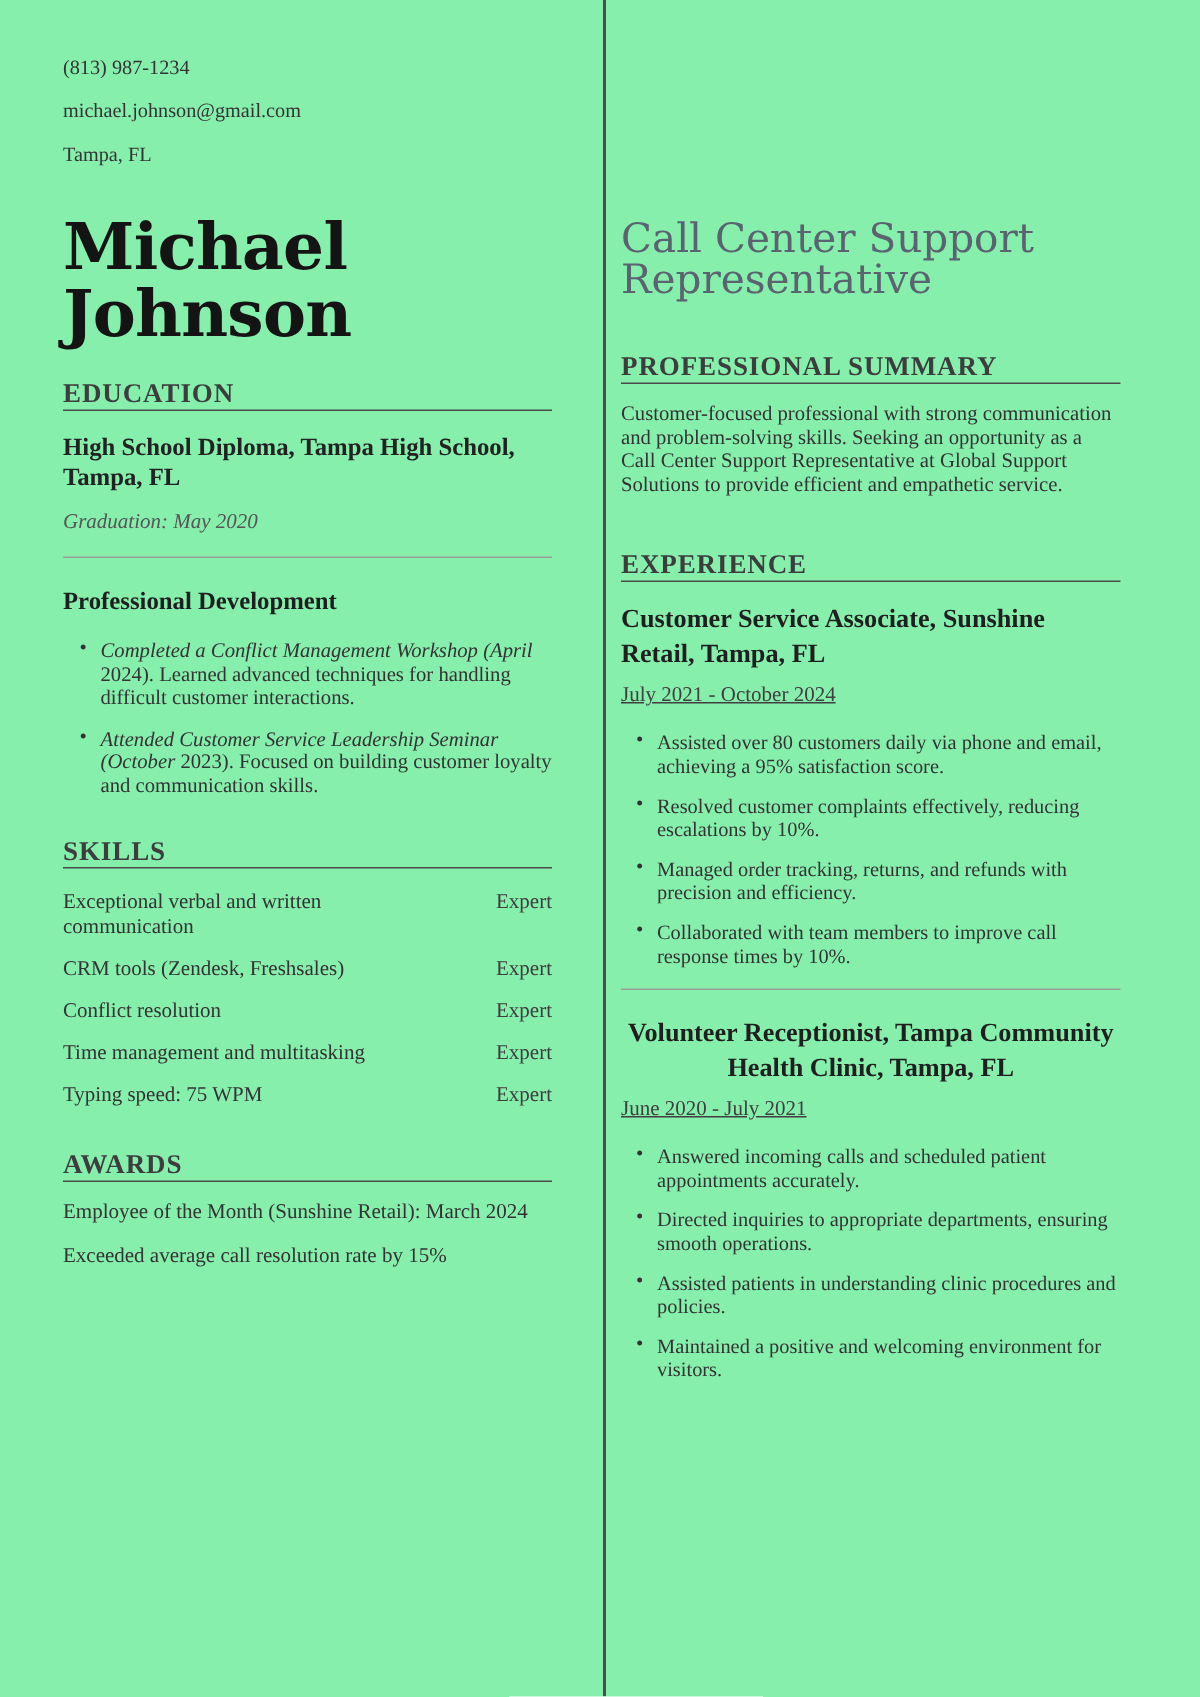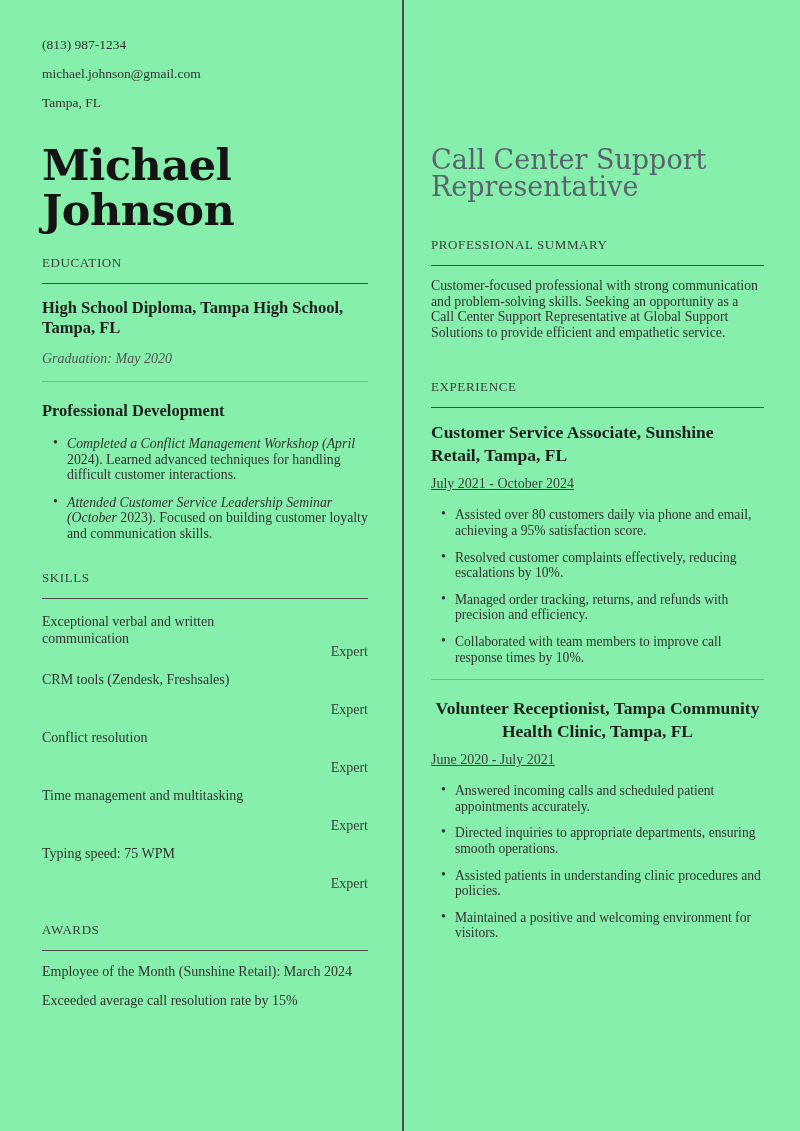--- a/index.html
+++ b/index.html
@@ -10,41 +10,41 @@
     font-family:"Liberation Serif",serif;
     color:#333333;
     overflow:hidden;
   }
   .divider-v{
     position:absolute;left:402px;top:0;
     width:2px;height:1131px;
     background:#4d4d4d;
   }
   .col-left{position:absolute;left:42px;top:0;width:326px;}
-  .col-right{position:absolute;left:431px;top:0;width:333px;}
+  .col-right{position:absolute;left:414px;top:0;width:333px;}
 
   .contact-line{font-size:13.5px;line-height:14px;color:#333;margin-top:15px;}
   .contact-line:first-child{margin-top:38px;}
 
   .name{
     margin:33px 0 0 0;
     font-family:"DejaVu Serif",serif;
     font-weight:700;
     font-size:43px;line-height:45px;
     letter-spacing:-0.5px;
     color:#141414;
     width:270px;
   }
 
   .sec{
-    margin:0;font-weight:400;
-    font-size:13px;line-height:17px;
+    margin:0;font-weight:700;
+    font-size:18px;line-height:17px;
     letter-spacing:0.6px;color:#3d3d3d;
     border-bottom:1.5px solid #4a4a4a;
-    padding-bottom:12px;
+    padding-bottom:2px;
   }
   .sec.edu{margin-top:21px;}
   .sec.skills{margin-top:27px;}
   .sec.awards{margin-top:29px;}
   .sec.summary{margin-top:36px;}
   .sec.exp{margin-top:38px;}
 
   .degree{margin-top:14px;font-weight:700;font-size:16.5px;line-height:20px;color:#222;}
   .grad{margin-top:13px;font-style:italic;font-size:14px;line-height:15px;color:#555;}
 
@@ -55,21 +55,21 @@
   .entry-title{margin:19px 0 0 0;font-weight:700;font-size:16.5px;line-height:20px;color:#1f1f1f;}
 
   .bullets{list-style:none;margin:15px 0 0 0;padding:0 0 0 25px;}
   .bullets li{position:relative;font-size:13.8px;line-height:15.6px;margin-bottom:12px;color:#333;}
   .bullets li::before{content:"\2022";position:absolute;left:-14px;top:-1px;font-size:14px;color:#333;}
   .it{font-style:italic;}
 
   .skill-rows{margin-top:14px;}
   .skill-row{display:flex;justify-content:space-between;align-items:flex-start;margin-bottom:11px;font-size:14px;line-height:17px;}
   .skill-name{width:248px;color:#333;}
-  .skill-level{color:#3d3d3d;margin-top:30px;}
+  .skill-level{color:#3d3d3d;}
 
   .award{margin-top:13px;font-size:14px;line-height:16px;color:#333;}
 
   .role-title{
     margin:146px 0 0 0;
     font-family:"DejaVu Serif",serif;
     font-weight:400;
     font-size:27px;line-height:27px;
     color:#5b6370;
   }

